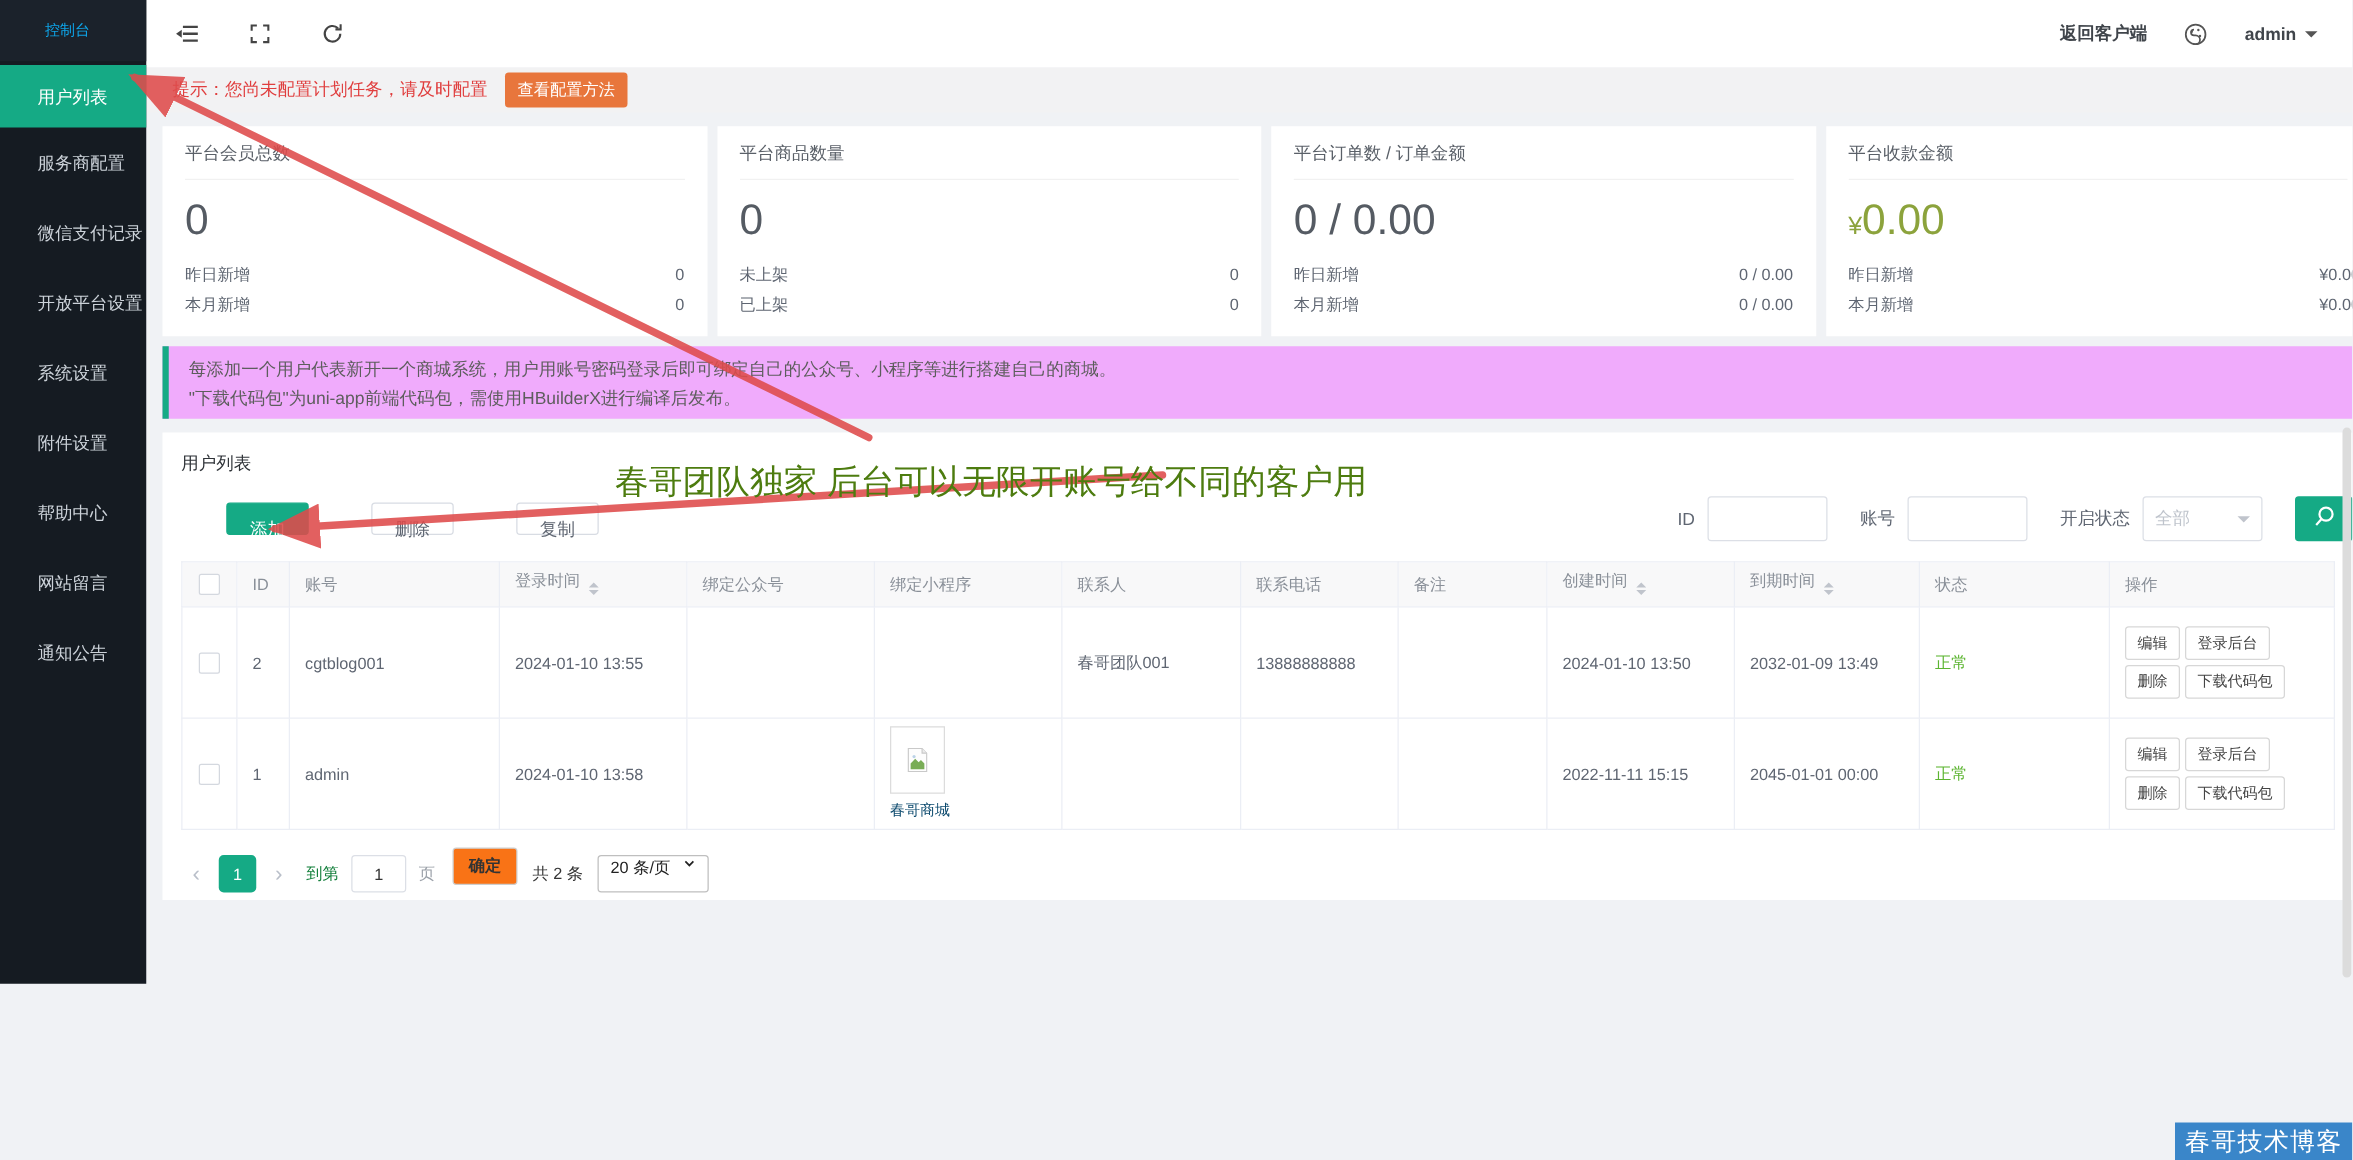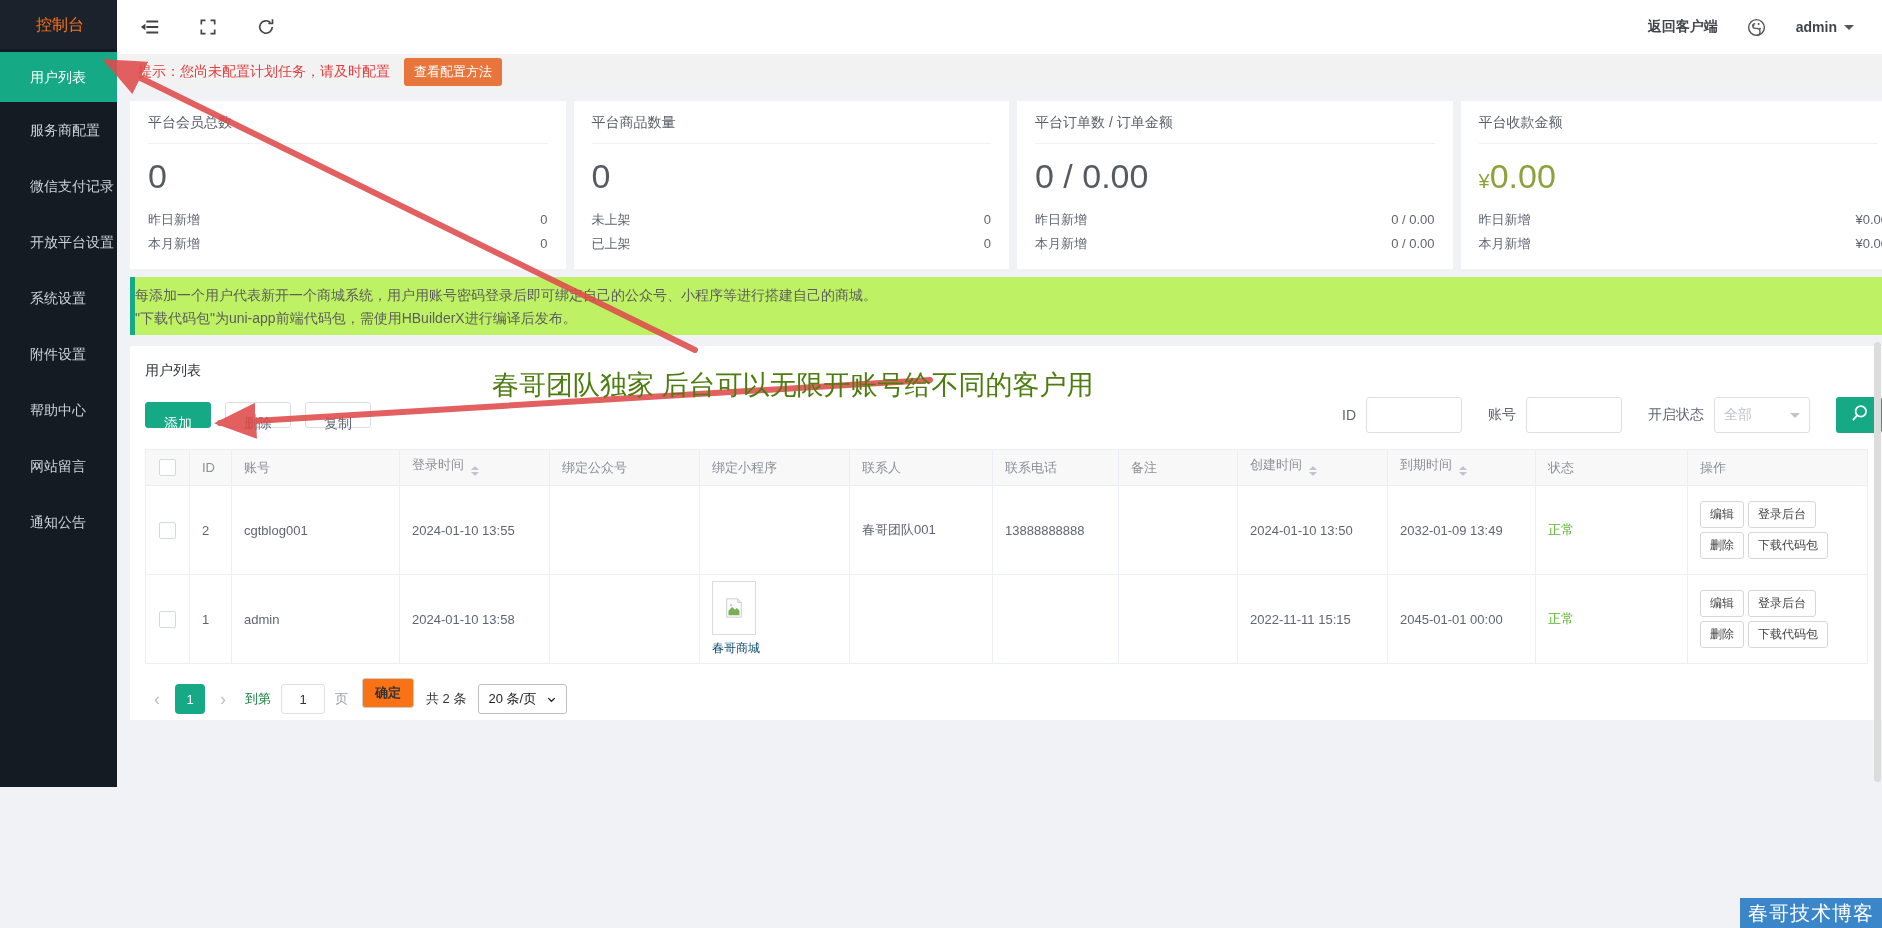--- a/index.html
+++ b/index.html
@@ -2,21 +2,21 @@
 <html><head>
 <meta charset="utf-8">
 <style>
   * { margin:0; padding:0; box-sizing:border-box; }
   html,body { width:1882px; height:928px; }
   body { font-family:"Liberation Sans","DejaVu Sans",sans-serif; background:#f0f2f5; overflow:hidden; }
   .page { position:relative; width:1882px; height:928px; background:#f0f2f5; overflow:hidden; }
 
   
   .sidebar { position:absolute; left:0; top:0; width:117px; height:787px; background:#151b22; z-index:5; }
-  .brand { height:49px; line-height:49px; padding-left:36px; color:#f97316; font-size:16px; background:#1b222b; }
+  .brand { height:49px; line-height:49px; padding-left:36px; color:#0ea5e9; font-size:12px; background:#1b222b; }
   .side-item { height:56px; line-height:56px; padding-left:30px; color:#ccd2d9; font-size:14px; cursor:pointer; }
   .side-item.active { background:#15aa85; color:#fff; height:50px; line-height:50px; margin-top:3px; }
 
   
   .topbar { position:absolute; left:117px; right:0; top:0; height:54px; background:#ffffff; display:flex; align-items:center; }
   .tb-icons { display:flex; align-items:center; gap:36px; padding-left:22px; }
   .tb-icon { width:22px; height:22px; display:inline-flex; align-items:center; justify-content:center; cursor:pointer; }
   .tb-right { margin-left:auto; display:flex; align-items:center; gap:28px; padding-right:28px;font-weight:bold; }
   .tb-link { font-size:14px; color:#40454b; cursor:pointer; }
   .tb-user { font-size:14px; color:#40454b; display:flex; align-items:center; gap:7px; cursor:pointer; }
@@ -31,32 +31,32 @@
   .cards { position:absolute; left:130px; right:-14px; top:101px; height:168px; display:flex; gap:8px; }
   .stat-card { flex:1; background:#fff; padding:13px 18px 8px; overflow:hidden; position:relative; }
   .stat-title { font-size:14px; color:#5a6068; padding-bottom:11px; border-bottom:1px solid #f1f1f1; }
   .stat-value { font-size:34px; color:#555b63; margin:13px 0 12px; font-weight:400; }
   .stat-value.money { color:#8ca33c; }
   .stat-value .yen { font-size:20px; }
   .stat-row { display:flex; justify-content:space-between; font-size:13px; color:#5f6672; line-height:24px; }
   .stat-card:last-child .stat-row .v { margin-right:-10px; }
 
   
-  .notice { position:absolute; left:130px; right:0; top:277px; height:58px; background:#bef264; border-left:5px solid #15aa85; padding:7px 0; }
+  .notice { position:absolute; left:130px; right:0; top:277px; height:58px; background:#f0abfc; border-left:5px solid #15aa85; padding:7px 16px; }
   .notice div { font-size:14px; color:#5d5d5d; line-height:23px; white-space:nowrap; overflow:hidden; }
 
   
   .annotation { position:absolute; left:492px; top:367px; font-size:27px; color:#4d7c0f; font-weight:500; z-index:40; white-space:nowrap; }
   .arrows { position:absolute; left:0; top:0; z-index:39; pointer-events:none; }
 
   
   .panel { position:absolute; left:130px; right:0; top:346px; height:374px; background:#fff; padding:0 15px; }
   .panel-title { padding-top:16px; font-size:14px; color:#2f3338; }
   .toolbar { margin-top:17px; display:flex; align-items:center; }
-  .btn { height:20px; padding:12px 18px; font-size:14px; border-radius:3px; border:1px solid #d8dce3; background:#fff; color:#5f6672; margin-right:14px; cursor:pointer; font-family:inherit; }
+  .btn { height:20px; padding:12px 18px; font-size:14px; border-radius:3px; border:1px solid #d8dce3; background:#fff; color:#5f6672; margin-right:14px; cursor:pointer; font-family:inherit;margin-left:36px; }
   .btn.primary { background:#15aa85; border-color:#15aa85; color:#fff; }
   .filters { margin-left:auto; margin-right:-15px; display:flex; align-items:center; }
   .f-label { font-size:14px; color:#5f6672; margin-right:10px; }
   .f-input { width:96px; height:36px; border:1px solid #dcdfe6; border-radius:3px; margin-right:26px; font-family:inherit; padding:0 8px; font-size:13px; color:#333; }
   .f-select { width:96px; height:36px; border:1px solid #dcdfe6; border-radius:3px; display:flex; align-items:center; justify-content:space-between; padding:0 9px; color:#bfc4cc; font-size:14px; margin-right:26px; cursor:pointer; background:#fff; }
   .sel-caret { width:0; height:0; border:5px solid transparent; border-top-color:#c0c4cc; margin-top:5px; }
   .search-btn { width:46px; height:36px; background:#15aa85; border:none; border-radius:3px; display:flex; align-items:center; justify-content:center; cursor:pointer; }
 
   
   table { margin-top:16px; width:100%; border-collapse:collapse; table-layout:fixed; }
@@ -77,21 +77,21 @@
 
   
   .pagination { margin-top:14px; display:flex; align-items:center; font-size:13px; color:#5f6672; }
   .pg-arrow { font-size:18px; color:#b9bfc9; width:24px; text-align:center; cursor:pointer; }
   .pg-cur { width:30px; height:30px; background:#15aa85; color:#fff; border-radius:4px; display:flex; align-items:center; justify-content:center; margin:0 6px; cursor:pointer; }
   .pg-muted { color:#15803d; margin:0 4px 0 10px; }
   .pg-muted2 { color:#9aa0a8; margin:0 4px; }
   .pg-goto { width:44px; height:30px; border:1px solid #dcdfe6; border-radius:3px; text-align:center; font-size:13px; color:#333; margin:0 6px; font-family:inherit; }
   .pg-confirm { height:30px; padding:0 12px; border:1px solid #cdcdcd; border-radius:3px; background:#f97316; font-size:13px; font-weight:700; color:#333; margin:0 12px 12px 10px; cursor:pointer; font-family:inherit; }
   .pg-total { margin-right:12px; color:#333; }
-  .pg-perpage { height:30px; border:1px solid #bfbfbf; border-radius:3px; display:flex; align-items:center; gap:10px; padding:0 9px; color:#222; font-size:13px; cursor:pointer; background:#fff; }
+  .pg-perpage { height:30px; border:1px solid #bfbfbf; border-radius:3px; display:flex; align-items:flex-start; gap:10px; padding:0 9px; color:#222; font-size:13px; cursor:pointer; background:#fff; }
 
   
   .scroll-thumb { position:absolute; right:1px; top:342px; width:7px; height:440px; background:#dcdcdc; border-radius:4px; z-index:60; }
   .watermark { position:absolute; right:0; bottom:0; width:142px; height:30px; background:#3a86c9; color:#fff; font-family:"DejaVu Serif","Liberation Serif",serif; font-size:20px; display:flex; align-items:center; justify-content:center; letter-spacing:1px; z-index:70; }
 </style>
 </head>
 <body>
 
 <div class="page">
 

